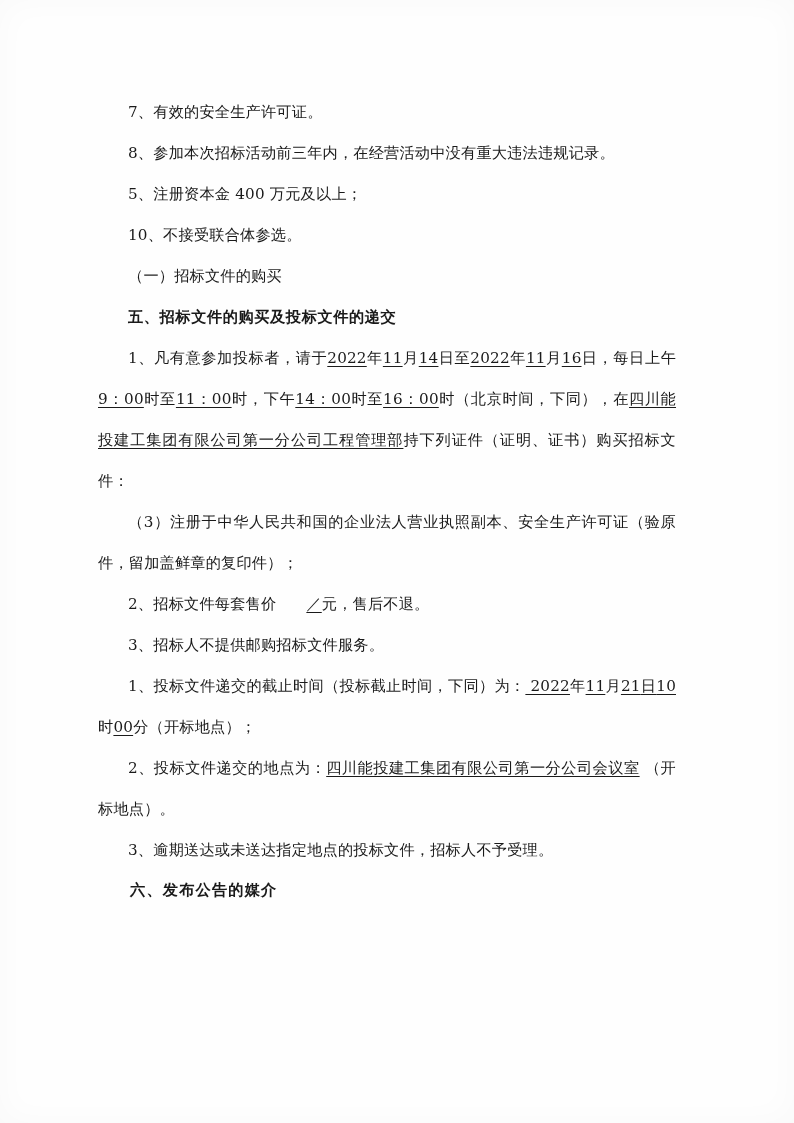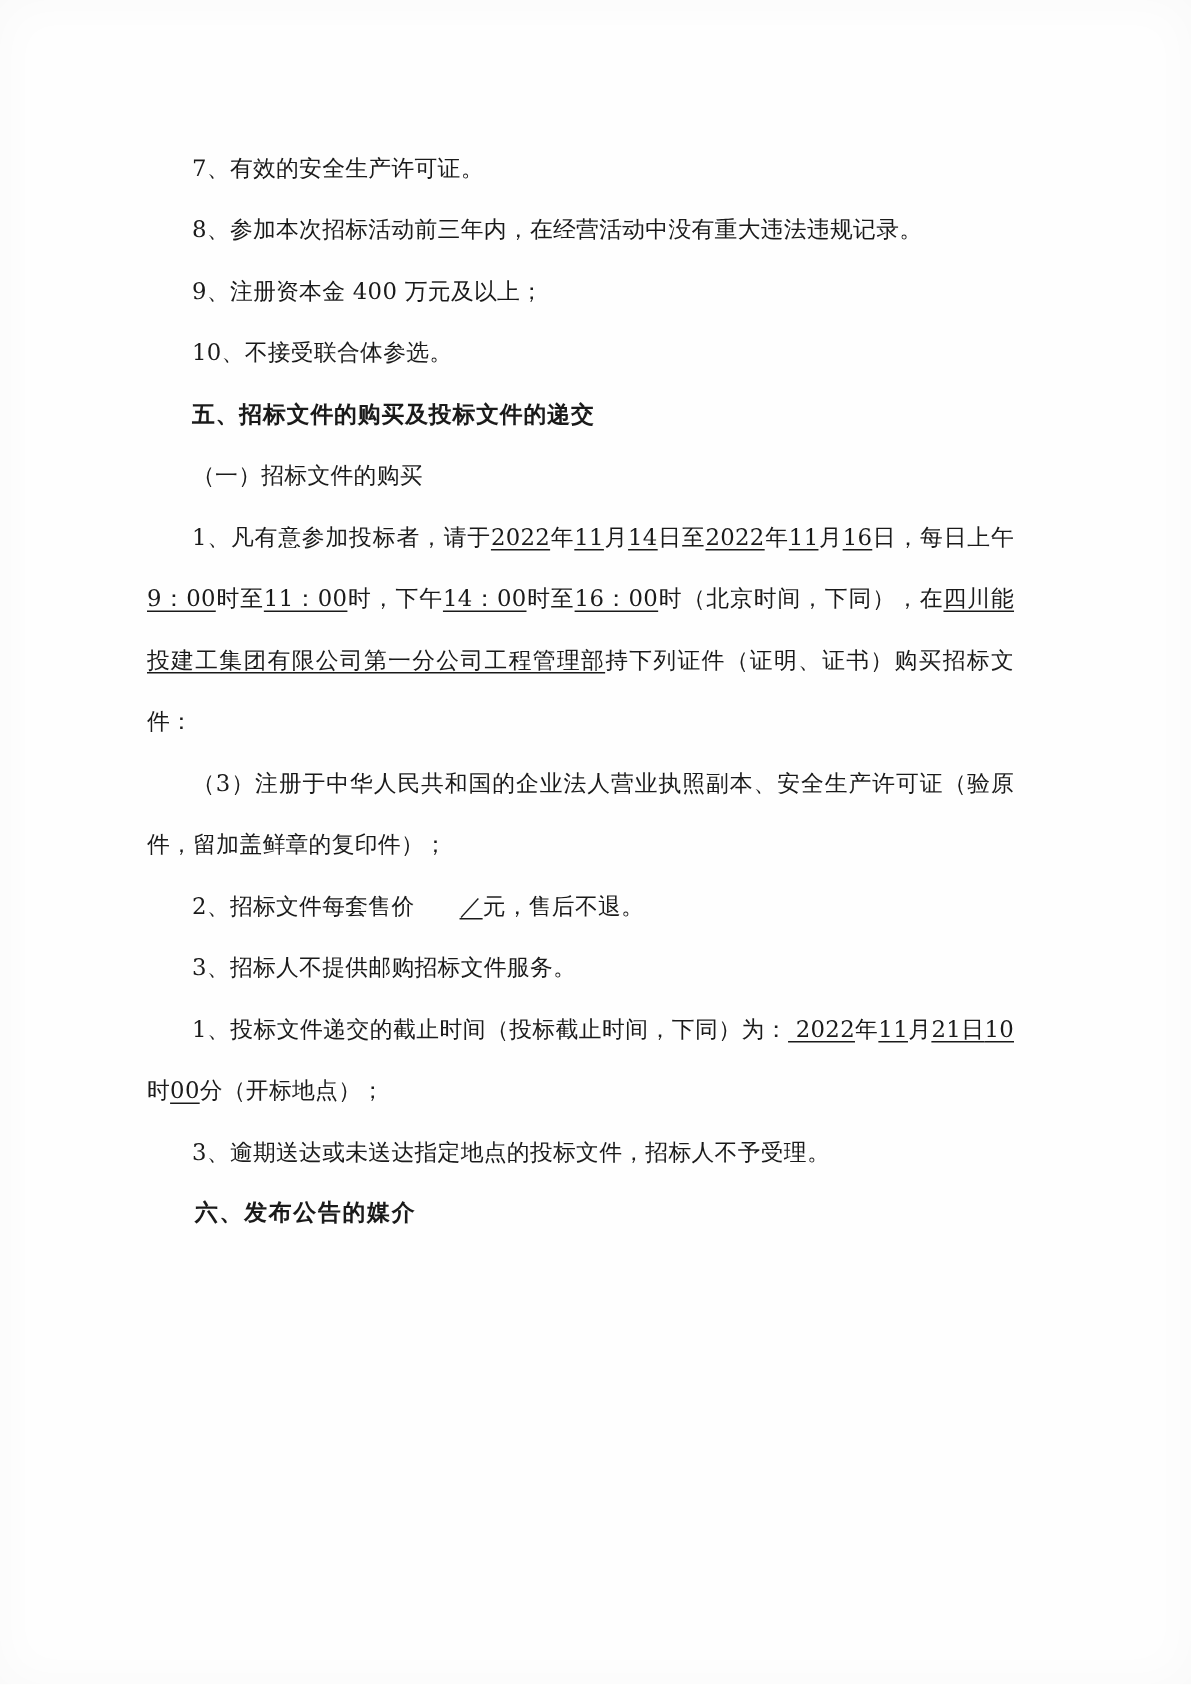--- a/index.html
+++ b/index.html
@@ -62,25 +62,26 @@
     box-shadow: inset 0 0 34px rgba(0,0,0,0.025);
   }
 </style>
 </head>
 <body>
 
 <div class="page">
   <div class="doc-body">
       <p class="para"><span>7、有效的安全生产许可证。</span></p>
       <p class="para"><span>8、参加本次招标活动前三年内，在经营活动中没有重大违法违规记录。</span></p>
-      <p class="para"><span>9、注册资本金 400 万元及以上；</span></p>
+      <p class="para"><span>5、注册资本金 400 万元及以上；</span></p>
       <p class="para"><span>10、不接受联合体参选。</span></p>
+      <p class="para"><span>（一）招标文件的购买</span></p>
       <p class="para heading"><span>五、招标文件的购买及投标文件的递交</span></p>
-      <p class="para"><span>（一）招标文件的购买</span></p>
       <p class="para"><span>1、凡有意参加投标者，请于</span><span class="u">2022</span><span>年</span><span class="u">11</span><span>月</span><span class="u">14</span><span>日至</span><span class="u">2022</span><span>年</span><span class="u">11</span><span>月</span><span class="u">16</span><span>日，每日上午</span><span class="u">9：00</span><span>时至</span><span class="u">11：00</span><span>时，下午</span><span class="u">14：00</span><span>时至</span><span class="u">16：00</span><span>时（北京时间，下同），在</span><span class="u">四川能投建工集团有限公司第一分公司工程管理部</span><span>持下列证件（证明、证书）购买招标文件：</span></p>
       <p class="para"><span>（3）注册于中华人民共和国的企业法人营业执照副本、安全生产许可证（验原件，留加盖鲜章的复印件）；</span></p>
       <p class="para"><span>2、招标文件每套售价</span><span class="blank">／</span><span>元，售后不退。</span></p>
       <p class="para"><span>3、招标人不提供邮购招标文件服务。</span></p>
       <p class="para"><span>1、投标文件递交的截止时间（投标截止时间，下同）为：</span><span class="u"> 2022</span><span>年</span><span class="u">11</span><span>月</span><span class="u">21</span><span class="u">日</span><span class="u">10</span><span>时</span><span class="u">00</span><span>分（开标地点）；</span></p>
+      <p class="para"><span>2、投标文件递交的地点为：</span><span class="u">四川能投建工集团有限公司第一分公司会议室</span><span> （开标地点）。</span></p>
       <p class="para"><span>3、逾期送达或未送达指定地点的投标文件，招标人不予受理。</span></p>
       <p class="para heading2"><span>六、发布公告的媒介</span></p>
     </div>
 </div>
 
 </body></html>

